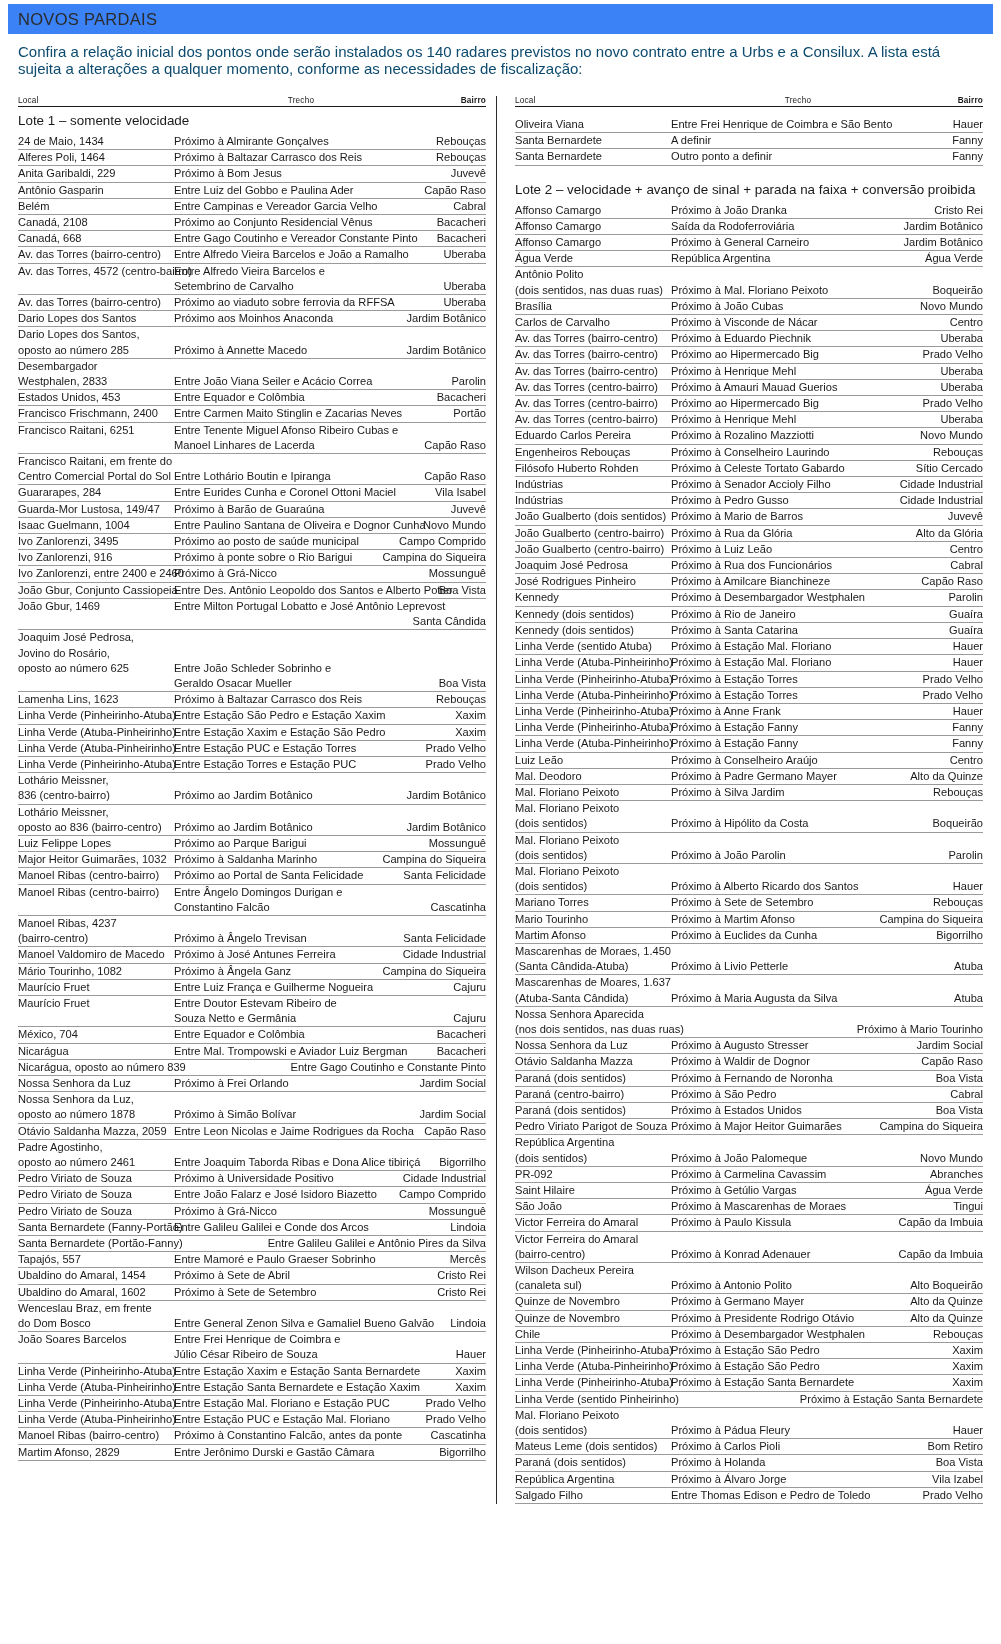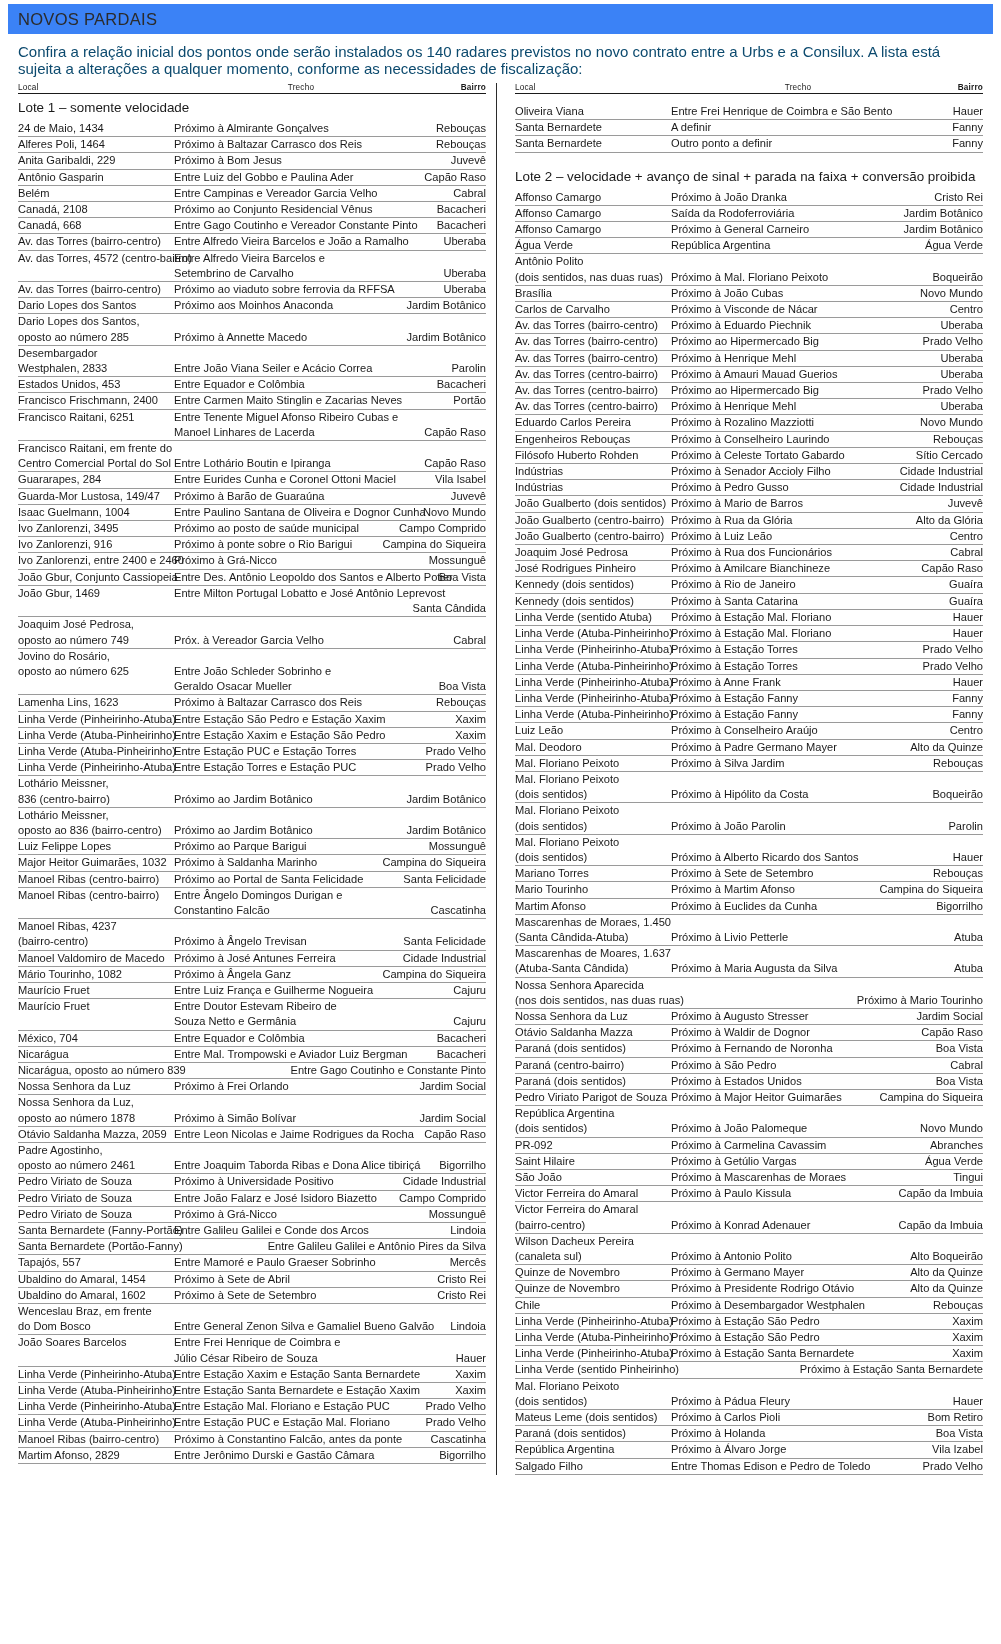--- a/index.html
+++ b/index.html
@@ -34,21 +34,21 @@
     margin:9px 10px 6px 10px;
     font-size:15px;
     line-height:17px;
     color:#0c4a6e;
     max-width:960px;
   }
 
   
   .cols{
     display:flex;
-    margin:6px 10px 0 10px;
+    margin:19px 10px 0 10px;
     position:relative;
   }
   .col{width:478px;position:relative;}
   .col.right{padding-left:18px;border-left:1px solid #2b2b2b;margin-left:10px;}
 
   
   .colhead{
     display:flex;
     font-size:8.2px;
     color:#1a1a1a;
@@ -288,25 +288,20 @@
             <tr class="cont">
               <td class="c-local"></td>
               <td class="c-trecho"></td>
               <td class="c-bairro">Santa Cândida</td>
             </tr>
             <tr class="cont-top">
               <td class="c-local">Joaquim José Pedrosa,</td>
               <td class="c-trecho"></td>
               <td class="c-bairro"></td>
             </tr>
-            <tr class="cont">
-              <td class="c-local">oposto ao número 749</td>
-              <td class="c-trecho">Próx. à Vereador Garcia Velho</td>
-              <td class="c-bairro">Cabral</td>
-            </tr>
             <tr class="cont-top">
               <td class="c-local">Jovino do Rosário,</td>
               <td class="c-trecho"></td>
               <td class="c-bairro"></td>
             </tr>
             <tr class="cont-top">
               <td class="c-local">oposto ao número 625</td>
               <td class="c-trecho">Entre João Schleder Sobrinho e</td>
               <td class="c-bairro"></td>
             </tr>
@@ -703,20 +698,25 @@
               <td class="c-local">Joaquim José Pedrosa</td>
               <td class="c-trecho">Próximo à Rua dos Funcionários</td>
               <td class="c-bairro">Cabral</td>
             </tr>
             <tr>
               <td class="c-local">José Rodrigues Pinheiro</td>
               <td class="c-trecho">Próximo à Amilcare Bianchineze</td>
               <td class="c-bairro">Capão Raso</td>
             </tr>
             <tr>
+              <td class="c-local">Kennedy</td>
+              <td class="c-trecho">Próximo à Desembargador Westphalen</td>
+              <td class="c-bairro">Parolin</td>
+            </tr>
+            <tr>
               <td class="c-local">Kennedy (dois sentidos)</td>
               <td class="c-trecho">Próximo à Rio de Janeiro</td>
               <td class="c-bairro">Guaíra</td>
             </tr>
             <tr>
               <td class="c-local">Kennedy (dois sentidos)</td>
               <td class="c-trecho">Próximo à Santa Catarina</td>
               <td class="c-bairro">Guaíra</td>
             </tr>
             <tr>

